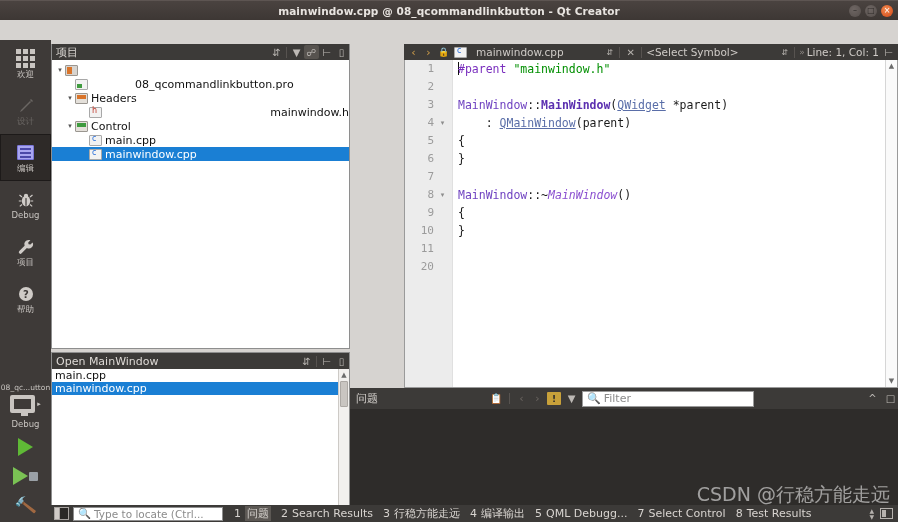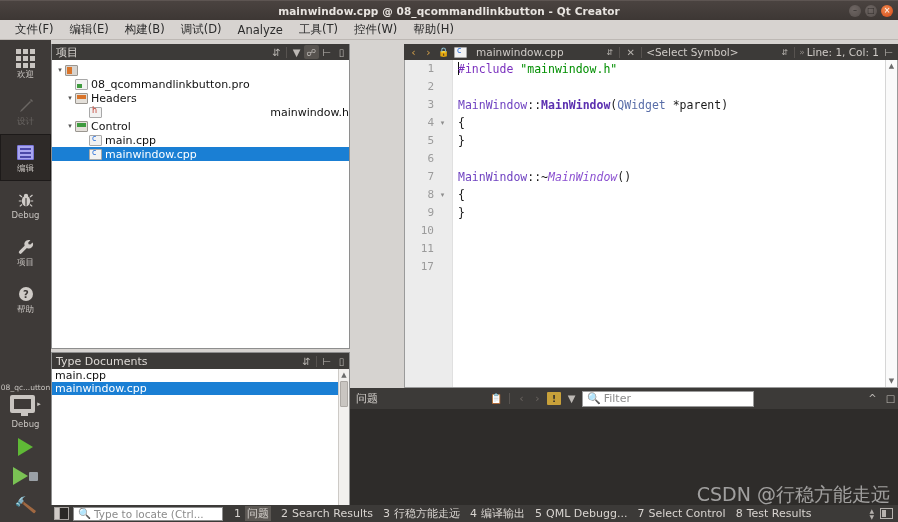--- a/index.html
+++ b/index.html
@@ -175,21 +175,21 @@
   .codearea {
     position:absolute; left:49px; top:0; right:13px; bottom:0; overflow:hidden;
     font-family:"DejaVu Sans Mono", monospace; font-size:11.5px;
   }
   .cline { height:18px; line-height:18px; white-space:pre; padding-left:4px; }
   .k-pre  { color:#7a2fbe; }        
   .k-str  { color:#008f00; }        
   .k-cls  { color:#6f42c1; }        
   .k-clsb { color:#5b2fb0; font-weight:bold; }
   .k-clsi { color:#8a4fd0; font-style:italic; }
-  .k-typ  { color:#5a6ea8; }
+  .k-typ  { color:#5a6ea8;text-decoration:underline; }
   .k-pln  { color:#1a1a1a; }
   .caret {
     display:inline-block; width:1px; height:13px; background:#111; vertical-align:-2px;
     margin-right:-1px;
   }
   .edscroll {
     position:absolute; right:0; top:0; width:12px; bottom:0; background:#fafafa; border-left:1px solid #d6d6d6;
   }
   .edscroll .arr { height:12px; display:flex; align-items:center; justify-content:center; font-size:7px; color:#6b6b6b; }
   .edscroll .arr.bot { position:absolute; bottom:0; left:0; right:0; }
@@ -253,30 +253,20 @@
         </a>
       <a class="wbtn max">
           <span>□</span>
         </a>
       <a class="wbtn close">
           <span>×</span>
         </a>
     </div>
   </div>
 
-  <div class="menubar">
-    <div class="menuitem">文件(F)</div>
-    <div class="menuitem">编辑(E)</div>
-    <div class="menuitem">构建(B)</div>
-    <div class="menuitem">调试(D)</div>
-    <div class="menuitem">Analyze</div>
-    <div class="menuitem">工具(T)</div>
-    <div class="menuitem">控件(W)</div>
-    <div class="menuitem">帮助(H)</div>
-  </div>
 
   <div class="bgfill"></div>
   <div class="gapfill"></div>
 
   <div class="modebar">
 
     <div class="mode">
       <div class="ico">
         <div class="grid9">
             <i></i>
@@ -369,21 +359,21 @@
       <span class="hicon on">☍</span>
       <span class="hicon">⊢</span>
       <span class="hicon">▯</span>
     </div>
 
     <div class="tree">
       <div class="trow" style="padding-left:3px;">
         <span class="arrow">▾</span>
         <span class="ficon ic-proj"></span>
       </div>
-      <div class="trow" style="padding-left:23px;">
+      <div class="trow" style="padding-left:23px;gap:44px;">
         <span class="ficon ic-pro"></span>
         <span class="tlabel">08_qcommandlinkbutton.pro</span>
       </div>
       <div class="trow" style="padding-left:13px;">
         <span class="arrow">▾</span>
         <span class="ficon ic-fold"></span>
         <span class="tlabel">Headers</span>
       </div>
       <div class="trow" style="padding-left:37px;justify-content:space-between;">
         <span class="ficon ic-h"></span>
@@ -400,21 +390,21 @@
       </div>
       <div class="trow sel" style="padding-left:37px;">
         <span class="ficon ic-c"></span>
         <span class="tlabel">mainwindow.cpp</span>
       </div>
     </div>
   </div>
 
   <div class="panel-open">
     <div class="panelhdr">
-      <span>Type Documents</span>
+      <span>Open MainWindow</span>
       <span class="spacer"></span>
       <span class="hicon">⇵</span>
       <span class="vsep"></span>
       <span class="hicon">⊢</span>
       <span class="hicon">▯</span>
     </div>
     <div class="odlist">
       <div class="odrow">
         <span>main.cpp</span>
       </div>
@@ -455,30 +445,31 @@
         <div class="lnum" style="top:18px">2</div>
         <div class="lnum" style="top:36px">3</div>
         <div class="lnum" style="top:54px">4</div>
         <div class="lnum" style="top:72px">5</div>
         <div class="lnum" style="top:90px">6</div>
         <div class="lnum" style="top:108px">7</div>
         <div class="lnum" style="top:126px">8</div>
         <div class="lnum" style="top:144px">9</div>
         <div class="lnum" style="top:162px">10</div>
         <div class="lnum" style="top:180px">11</div>
-        <div class="lnum" style="top:198px">17</div>
+        <div class="lnum" style="top:198px">20</div>
 
         <div class="fold" style="top:54px">▾</div>
         <div class="fold" style="top:126px">▾</div>
       </div>
 
       <div class="codearea">
-        <div class="cline"><span class="caret"></span><span class="k-pre">#include </span><span class="k-str">"mainwindow.h"</span></div>
+        <div class="cline"><span class="caret"></span><span class="k-pre">#parent </span><span class="k-str">"mainwindow.h"</span></div>
         <div class="cline">&nbsp;</div>
         <div class="cline"><span class="k-cls">MainWindow</span><span class="k-pln">::</span><span class="k-clsb">MainWindow</span><span class="k-pln">(</span><span class="k-typ">QWidget</span><span class="k-pln"> *parent)</span></div>
+        <div class="cline"><span class="k-pln">    : </span><span class="k-typ">QMainWindow</span><span class="k-pln">(parent)</span></div>
         <div class="cline"><span class="k-pln">{</span></div>
         <div class="cline"><span class="k-pln">}</span></div>
         <div class="cline">&nbsp;</div>
         <div class="cline"><span class="k-cls">MainWindow</span><span class="k-pln">::~</span><span class="k-clsi">MainWindow</span><span class="k-pln">()</span></div>
         <div class="cline"><span class="k-pln">{</span></div>
         <div class="cline"><span class="k-pln">}</span></div>
         <div class="cline">&nbsp;</div>
         <div class="cline">&nbsp;</div>
       </div>
 

